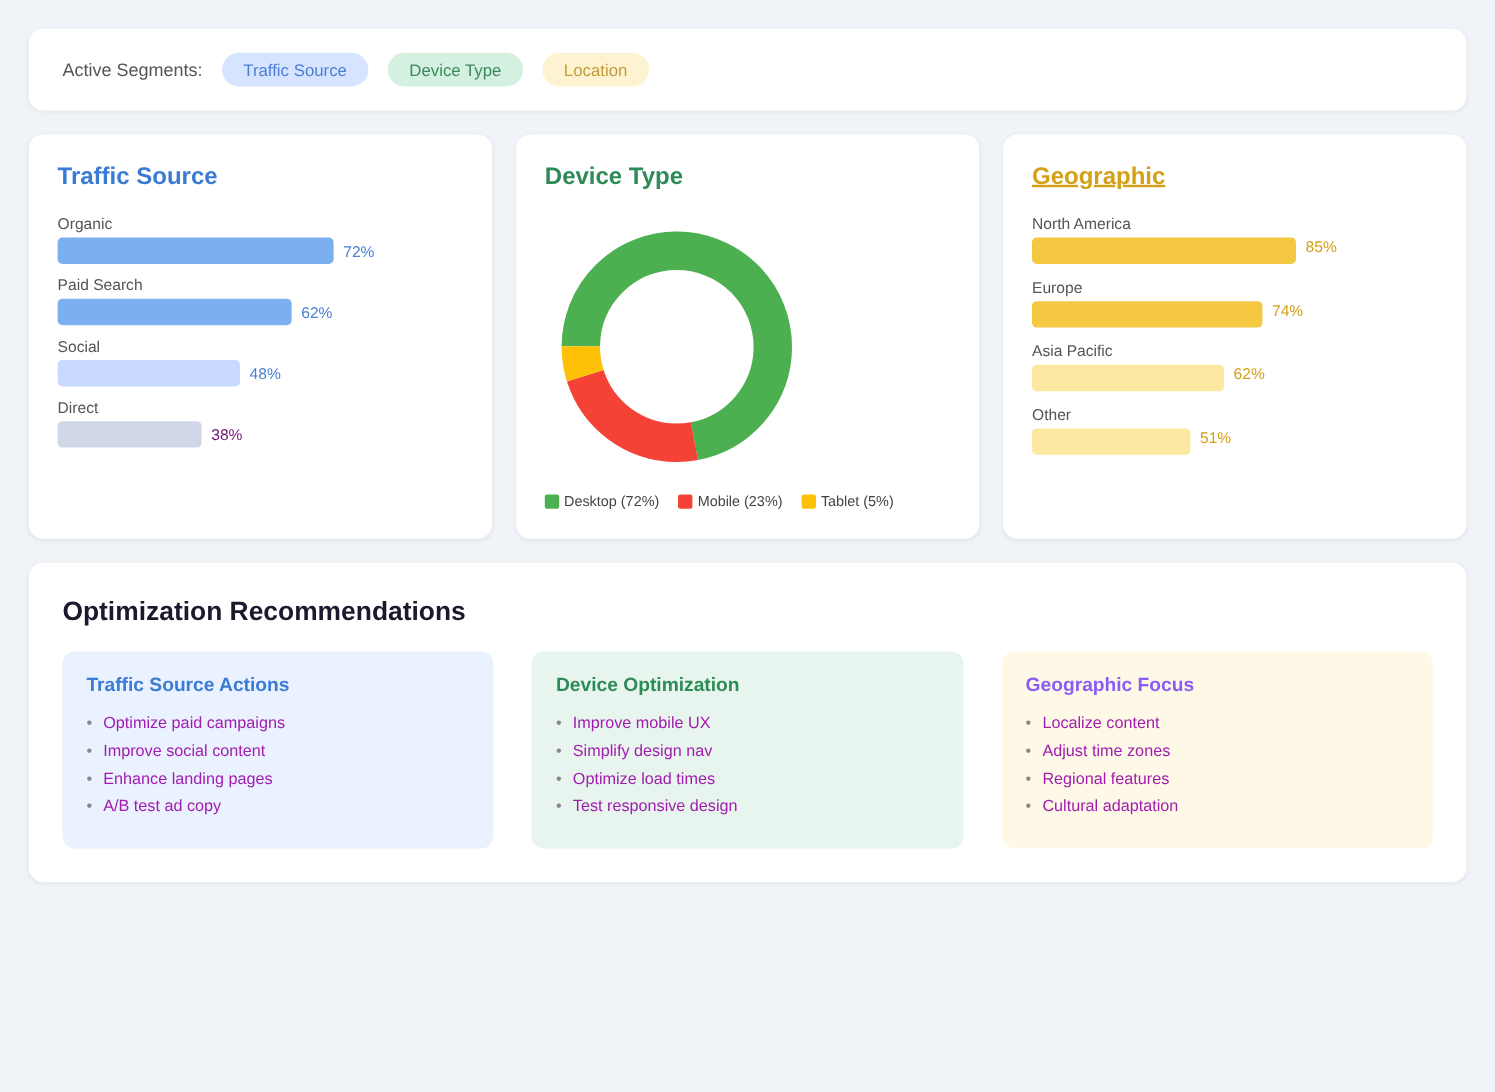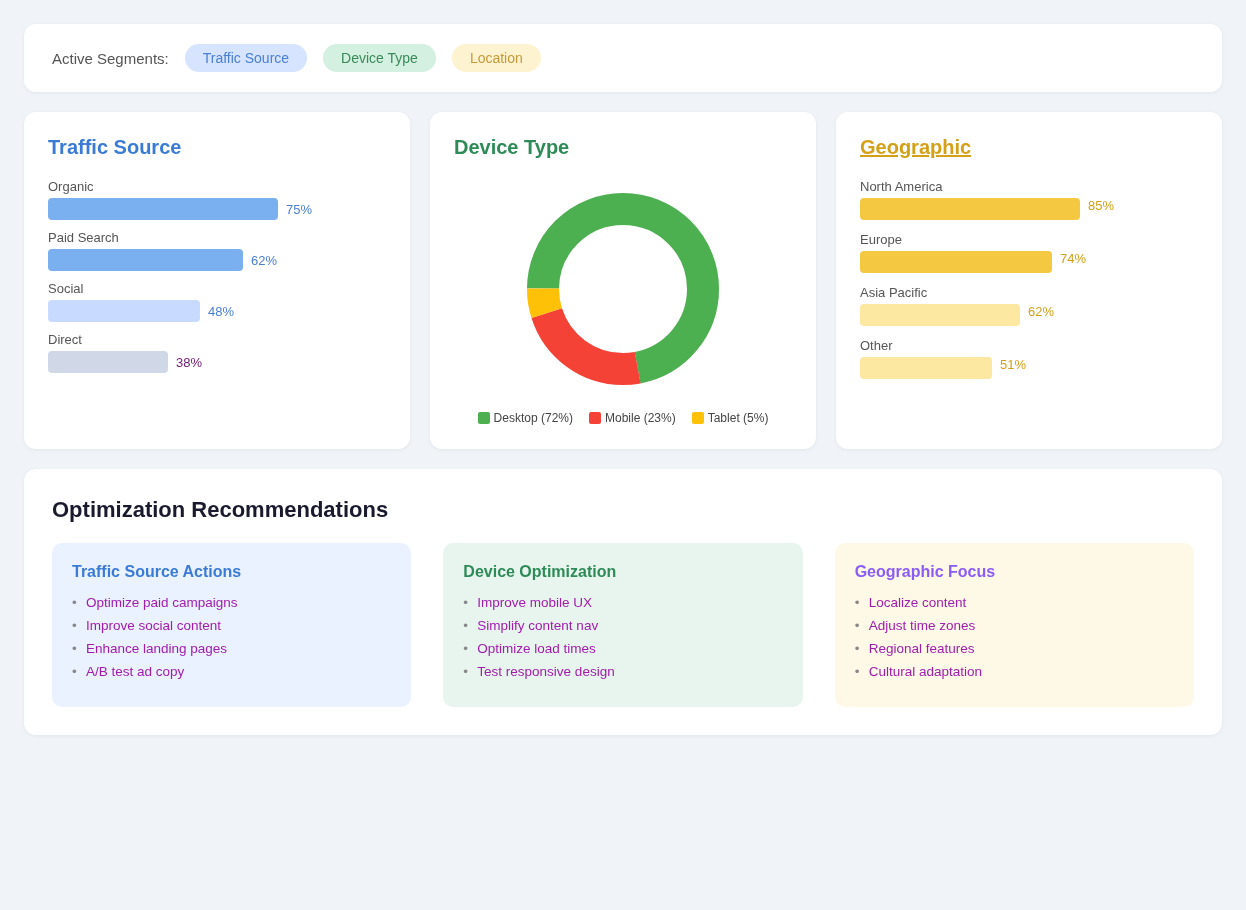--- a/index.html
+++ b/index.html
@@ -66,21 +66,20 @@
     .bar-track { height: 22px; border-radius: 4px; }
     .bar-blue { background: #7aaff0; }
     .bar-light { background: #c8daff; }
     .bar-gray { background: #d0d8e8; }
     .bar-pct { font-size: 13px; color: #4a7fd4; font-weight: 500; min-width: 36px; }
 
     
     .donut-container {
       display: flex;
       flex-direction: column;
-      align-items: center;
     }
     .donut-svg { margin-bottom: 12px; }
     .donut-legend {
       display: flex;
       gap: 16px;
       font-size: 12px;
       color: #444;
     }
     .legend-item { display: flex; align-items: center; gap: 4px; }
     .legend-dot { width: 12px; height: 12px; border-radius: 2px; display: inline-block; }
@@ -152,21 +151,21 @@
 
 <div class="cards-row">
 
   <div class="card">
     <div class="card-title title-blue">Traffic Source</div>
 
     <div class="bar-group">
       <div class="bar-label">Organic</div>
       <div class="bar-row">
         <div class="bar-track bar-blue" style="width:230px;"></div>
-        <span class="bar-pct">75%</span>
+        <span class="bar-pct">72%</span>
       </div>
     </div>
 
     <div class="bar-group">
       <div class="bar-label">Paid Search</div>
       <div class="bar-row">
         <div class="bar-track bar-blue" style="width:195px;"></div>
         <span class="bar-pct">62%</span>
       </div>
     </div>
@@ -267,21 +266,21 @@
         <li>Improve social content</li>
         <li>Enhance landing pages</li>
         <li>A/B test ad copy</li>
       </ul>
     </div>
 
     <div class="opt-card opt-card-green">
       <div class="opt-card-title">Device Optimization</div>
       <ul class="opt-list">
         <li>Improve mobile UX</li>
-        <li>Simplify content nav</li>
+        <li>Simplify design nav</li>
         <li>Optimize load times</li>
         <li>Test responsive design</li>
       </ul>
     </div>
 
     <div class="opt-card opt-card-yellow">
       <div class="opt-card-title">Geographic Focus</div>
       <ul class="opt-list">
         <li>Localize content</li>
         <li>Adjust time zones</li>

